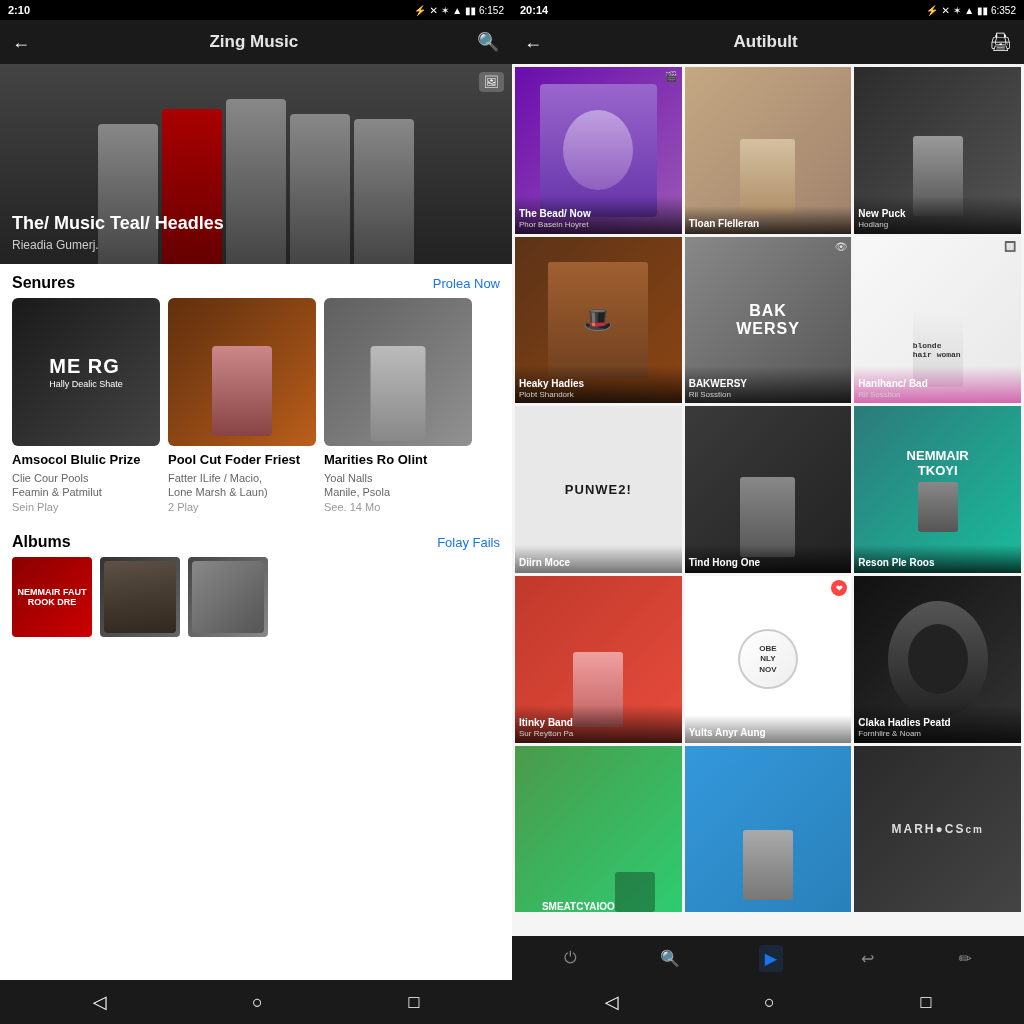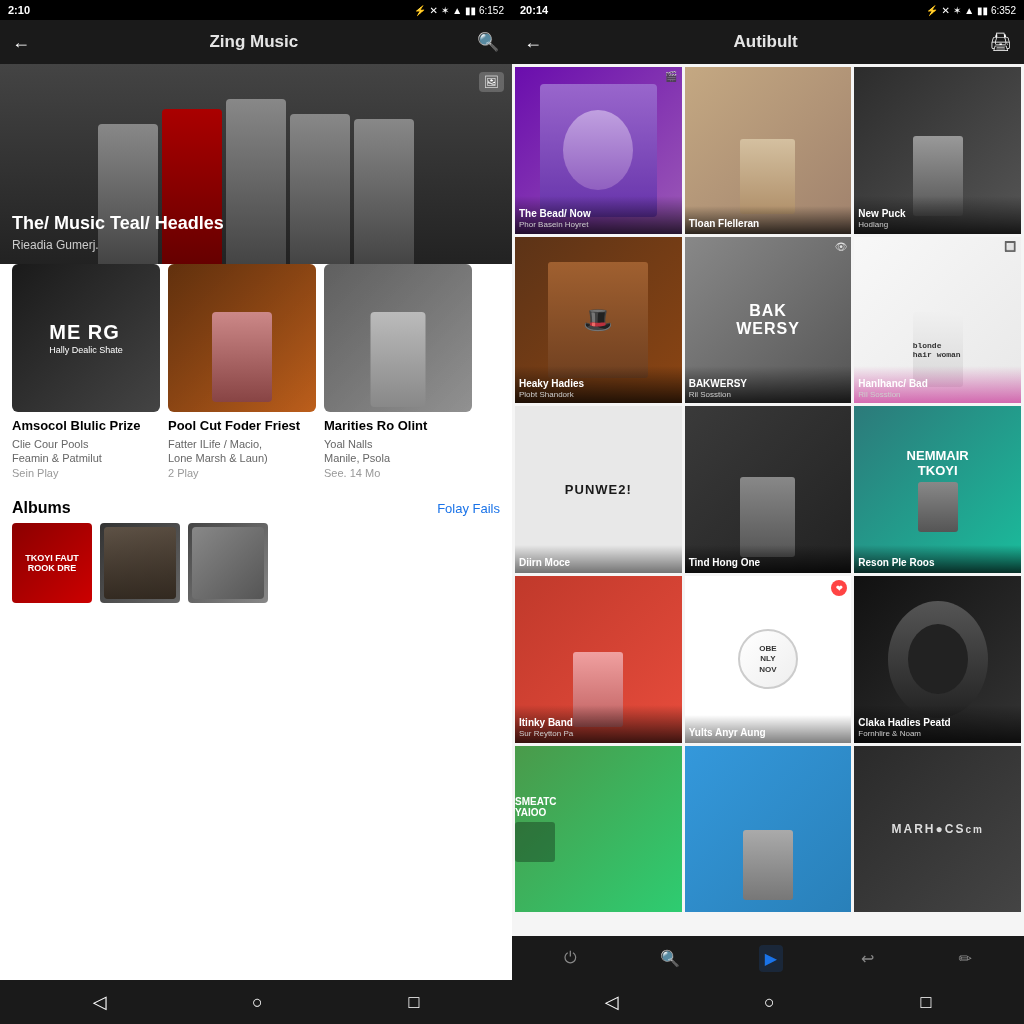--- a/index.html
+++ b/index.html
@@ -358,20 +358,24 @@
     </div>
     <div class="hero-text">
       <div class="hero-title">The/ Music Teal/ Headles</div>
       <div class="hero-subtitle">Rieadia Gumerj.</div>
     </div>
     <div class="hero-icon">🖼</div>
   </div>
 
   <div class="scroll-content">
 
+    <div class="section-header">
+      <span class="section-title">Senures</span>
+      <span class="section-link">Prolea Now</span>
+    </div>
 
     <div class="features-row">
 
       <div class="feature-card">
         <div class="feature-thumb">
           <div class="feature-img bg1">
             <div style="font-size:18px; line-height:1;">
               <div style="font-size:20px; font-weight:700; letter-spacing:1px;">ME RG</div>
               <div style="font-size:9px; font-weight:normal; margin-top:4px;">Hally Dealic Shate</div>
             </div>
@@ -406,21 +410,21 @@
         <div class="feature-plays">See. 14 Mo</div>
       </div>
     </div>
 
     <div class="albums-section">
       <div class="section-header">
         <span class="section-title">Albums</span>
         <span class="section-link">Folay Fails</span>
       </div>
       <div class="albums-row">
-        <div class="album-thumb a1">TKOYI FAUT ROOK DRE</div>
+        <div class="album-thumb a1">NEMMAIR FAUT ROOK DRE</div>
         <div class="album-thumb a2">
           <div style="width:100%;height:100%;background:linear-gradient(135deg,#555,#333);position:relative;border-radius:4px;">
             <div style="position:absolute;inset:0;background:linear-gradient(180deg,rgba(100,80,60,0.6),rgba(50,40,30,0.9));border-radius:4px;"></div>
           </div>
         </div>
         <div class="album-thumb a3">
           <div style="width:100%;height:100%;background:linear-gradient(135deg,#888,#555);position:relative;border-radius:4px;">
           </div>
         </div>
       </div>
@@ -608,21 +612,21 @@
           </div>
         </div>
         <div class="grid-item-label">
           <div class="main">Claka Hadies Peatd</div>
           <div class="sub">Fornhlire &amp; Noam</div>
         </div>
       </div>
 
       <div class="grid-item">
         <div class="grid-item-img" style="background:linear-gradient(135deg,#4a9a4a,#2ecc71);">
-          <div style="position:absolute;inset:0;display:flex;align-items:flex-start;justify-content:center;flex-direction:column;">
+          <div style="position:absolute;inset:0;display:flex;align-items:flex-end;justify-content:center;flex-direction:row;">
             <div style="font-size:10px;font-weight:900;color:#fff;text-align:center;">SMEATC</div>
             <div style="font-size:10px;font-weight:900;color:#fff;text-align:center;">YAIOO</div>
             <div style="width:40px;height:40px;background:rgba(0,0,0,0.3);border-radius:3px;margin-top:4px;"></div>
           </div>
         </div>
       </div>
 
       <div class="grid-item">
         <div class="grid-item-img c-blue2" style="background:linear-gradient(135deg,#3498db,#2980b9);">
           <div style="position:absolute;inset:0;display:flex;align-items:flex-end;justify-content:center;padding-bottom:12px;">

